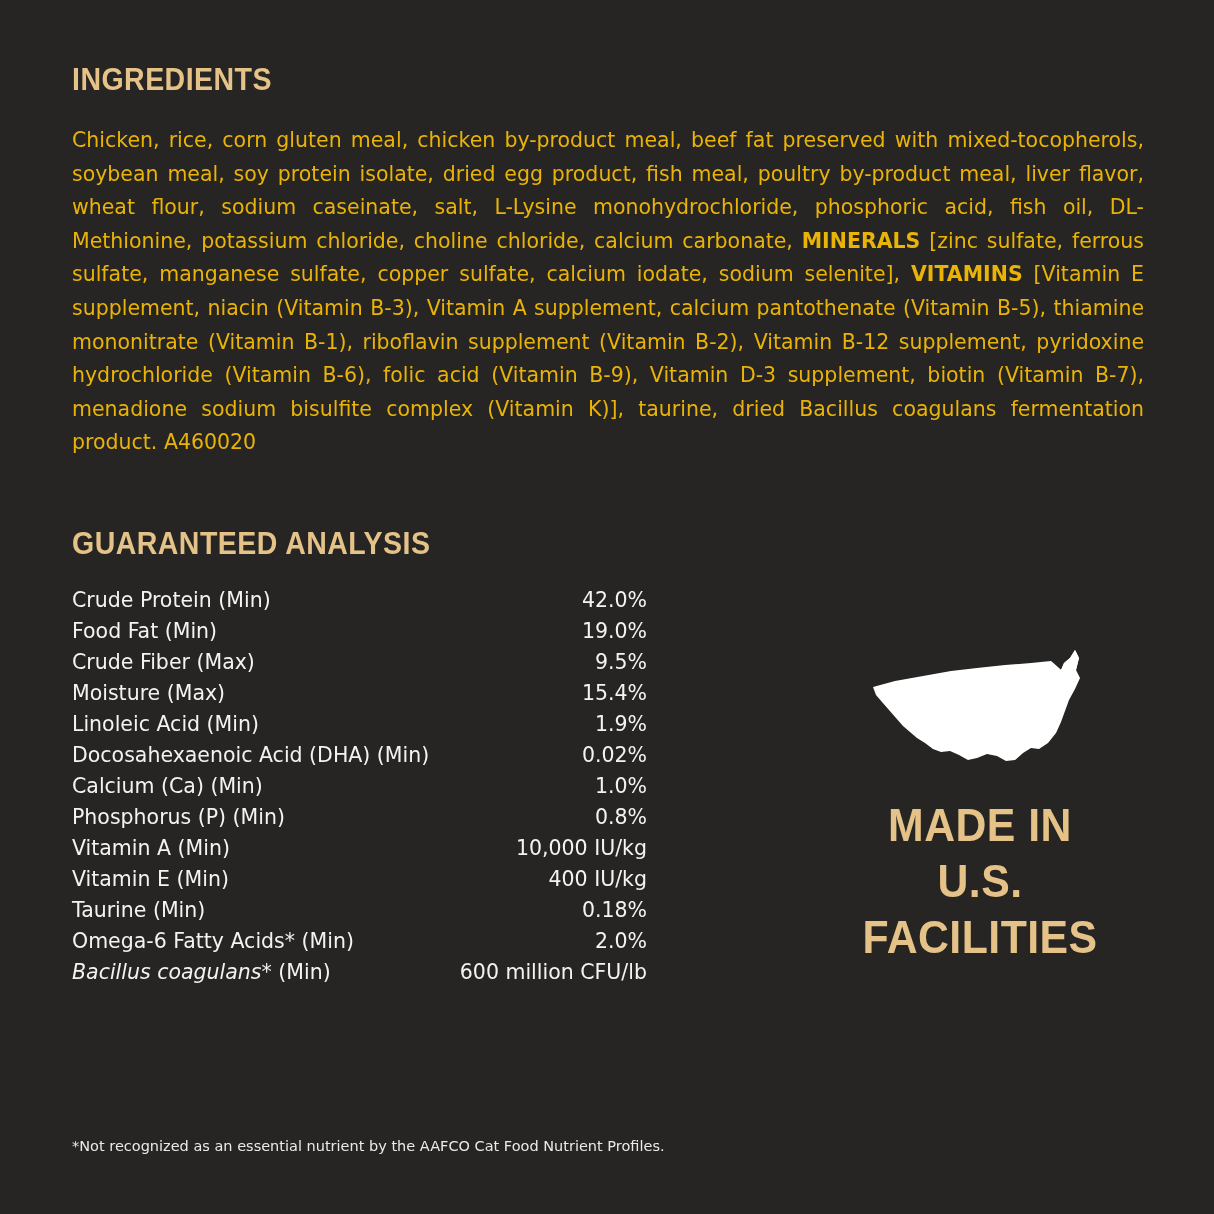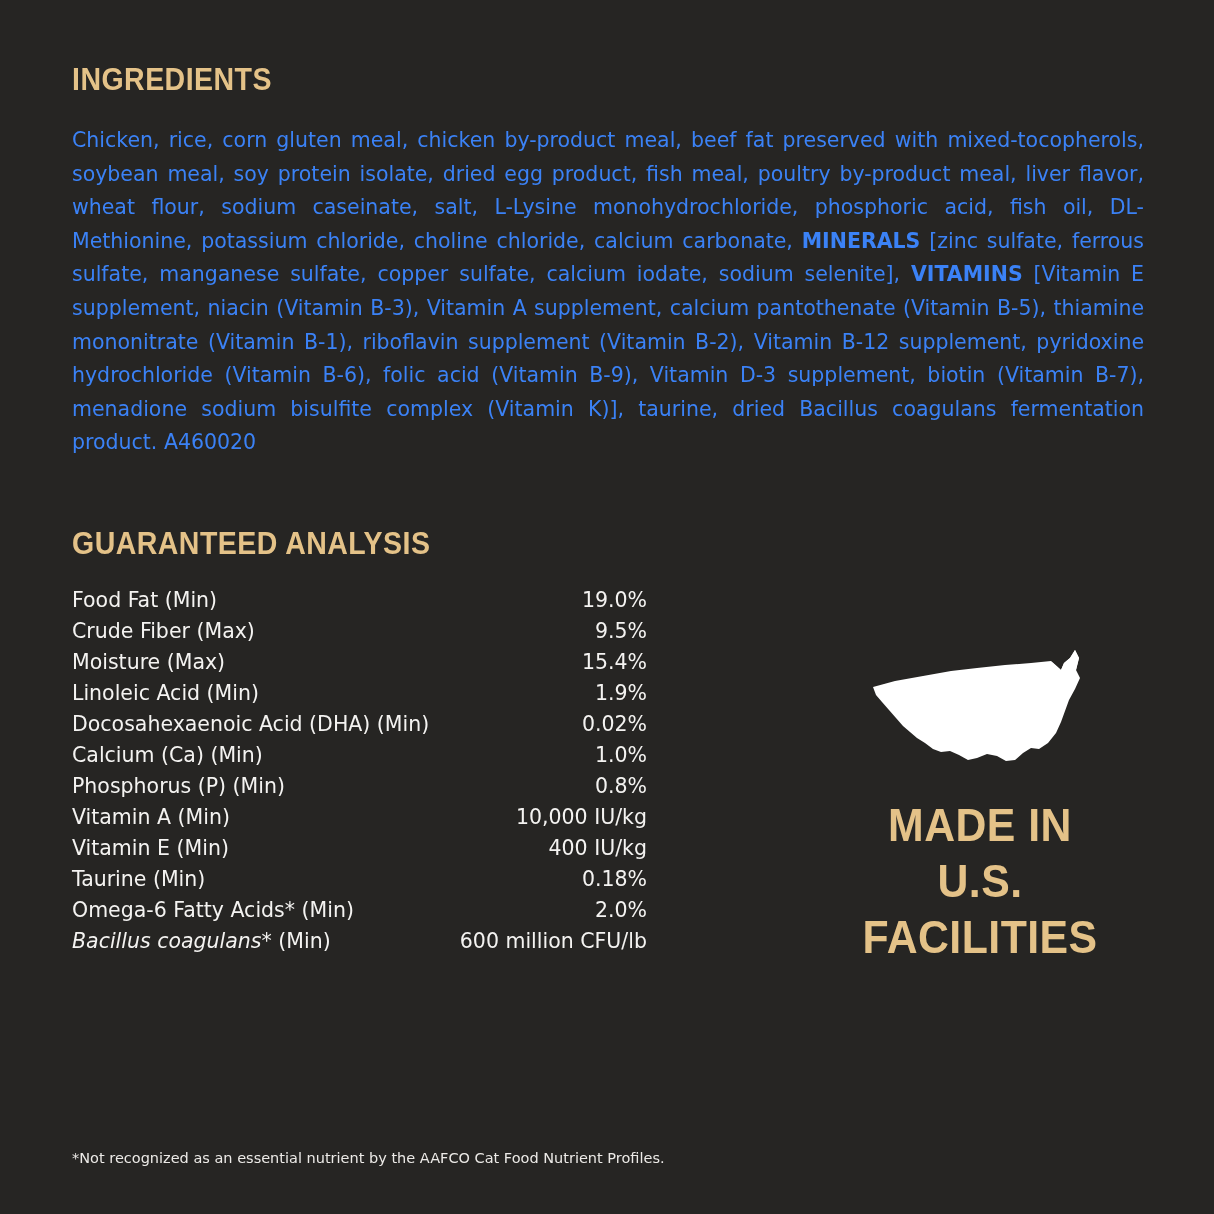--- a/index.html
+++ b/index.html
@@ -29,21 +29,21 @@
     letter-spacing: 0.5px;
     margin: 0 0 26px 0;
     transform: scaleX(0.92);
     transform-origin: left center;
   }
   .ingredients-body {
     font-size: 20.5px;
     line-height: 33.6px;
     text-align: justify;
     text-justify: inter-word;
-    color: #3b82f6;
+    color: #eab308;
     width: 1072px;
     font-weight: 400;
   }
   .ingredients-body b {
     font-weight: bold;
   }
   .ga-wrap {
     margin-top: 66px;
     position: relative;
   }
@@ -69,21 +69,20 @@
   }
   .ga-table tr.italic td.name .nonitalic {
     font-style: normal;
   }
   .footnote {
     position: absolute;
     left: 72px;
     top: 1138px;
     font-size: 14.5px;
     color: #eceae7;
-    margin-top: 12px;
   }
   .usa-block {
     position: absolute;
     right: 74px;
     top: 648px;
     width: 320px;
     text-align: center;
   }
   .usa-map {
     display: block;
@@ -105,20 +104,24 @@
 <div class="page">
 
   <h2 class="section-heading">INGREDIENTS</h2>
 
   <div class="ingredients-body"><span>Chicken, rice, corn gluten meal, chicken by-product meal, beef fat preserved with mixed-tocopherols, soybean meal, soy protein isolate, dried egg product, fish meal, poultry by-product meal, liver flavor, wheat flour, sodium caseinate, salt, L-Lysine monohydrochloride, phosphoric acid, fish oil, DL-Methionine, potassium chloride, choline chloride, calcium carbonate, </span><b>MINERALS</b><span> [zinc sulfate, ferrous sulfate, manganese sulfate, copper sulfate, calcium iodate, sodium selenite], </span><b>VITAMINS</b><span> [Vitamin E supplement, niacin (Vitamin B-3), Vitamin A supplement, calcium pantothenate (Vitamin B-5), thiamine mononitrate (Vitamin B-1), riboflavin supplement (Vitamin B-2), Vitamin B-12 supplement, pyridoxine hydrochloride (Vitamin B-6), folic acid (Vitamin B-9), Vitamin D-3 supplement, biotin (Vitamin B-7), menadione sodium bisulfite complex (Vitamin K)], taurine, dried Bacillus coagulans fermentation product. A460020</span></div>
 
   <div class="ga-wrap">
     <h2 class="section-heading">GUARANTEED ANALYSIS</h2>
     <table class="ga-table">
       <tbody id="ga-body">
+          <tr>
+            <td class="name">Crude Protein (Min)</td>
+            <td class="value">42.0%</td>
+          </tr>
           <tr>
             <td class="name">Food Fat (Min)</td>
             <td class="value">19.0%</td>
           </tr>
           <tr>
             <td class="name">Crude Fiber (Max)</td>
             <td class="value">9.5%</td>
           </tr>
           <tr>
             <td class="name">Moisture (Max)</td>

